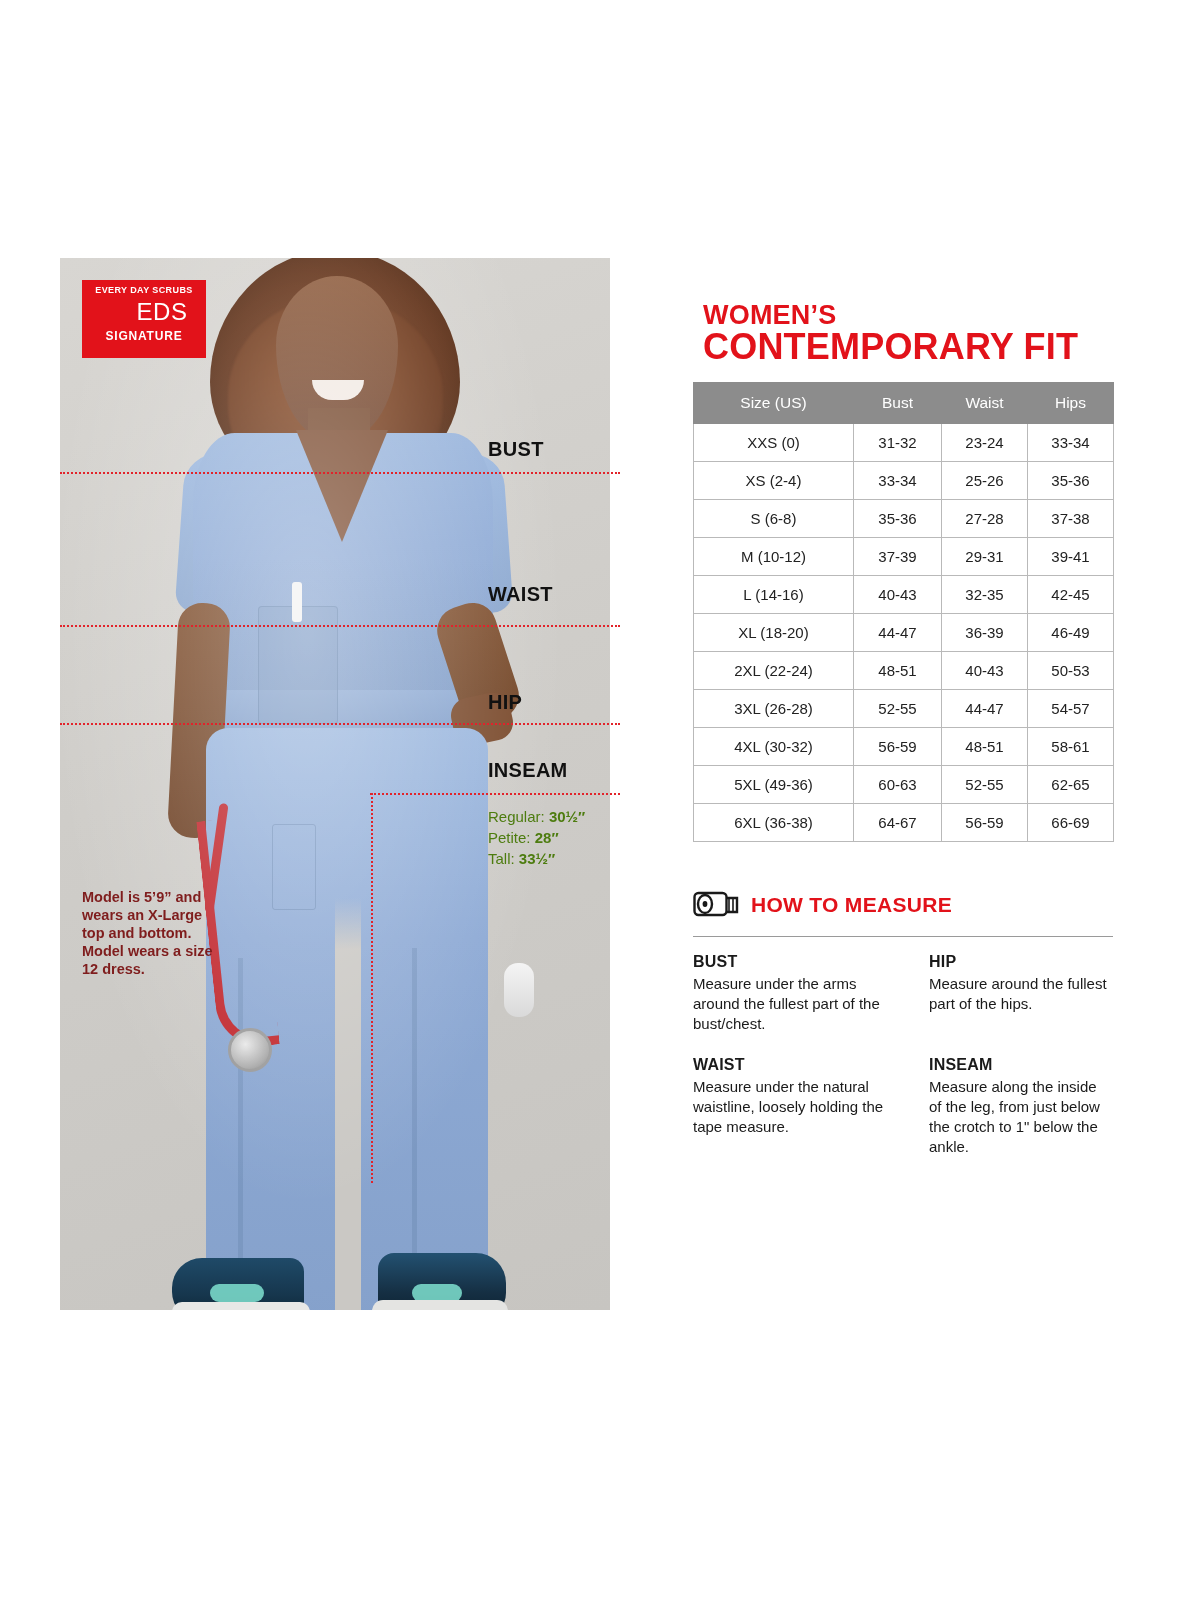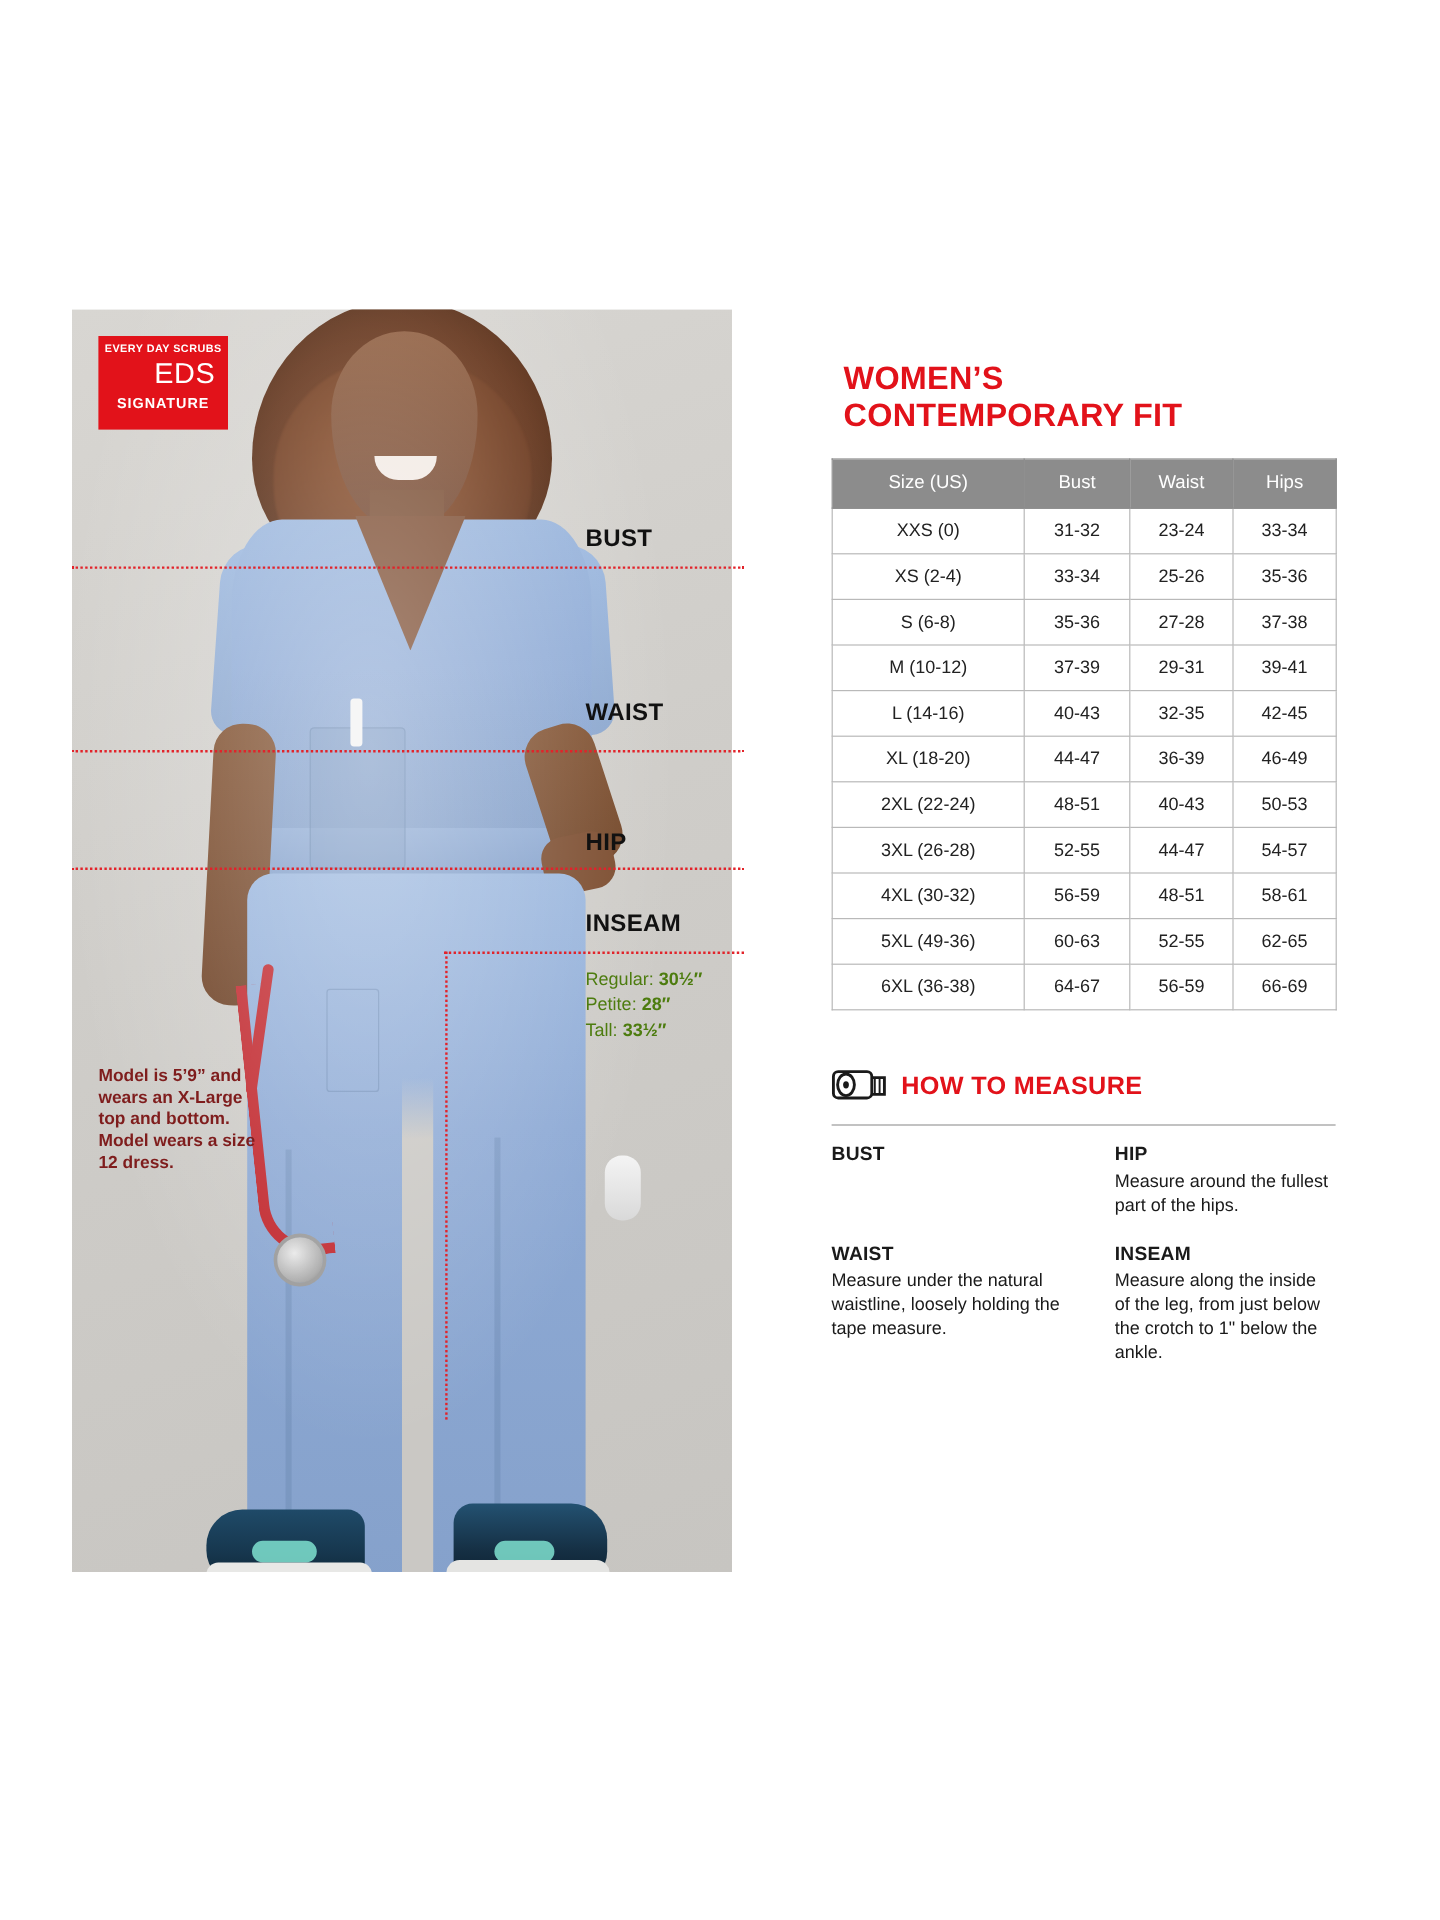--- a/index.html
+++ b/index.html
@@ -201,21 +201,21 @@
   .badge-clip {
     left: 444px; top: 705px; width: 30px; height: 54px;
     background: linear-gradient(180deg, #f4f4f4 0%, #d9d9d9 100%);
     border-radius: 14px;
   }
 
   
   .eds-logo {
     position: absolute;
     left: 22px; top: 22px;
-    width: 108px; height: 78px;
+    width: 124px; height: 78px;
     background: #e2121a;
     color: #ffffff;
     text-align: center;
     padding-top: 5px;
     z-index: 6;
   }
   .eds-tag {
     font-size: 9px; font-weight: bold; letter-spacing: .4px; line-height: 10px;
   }
   .eds-main {
@@ -273,21 +273,21 @@
     left: 693px; top: 300px;
     width: 420px;
   }
   .title {
     color: #e2121a;
     font-weight: bold;
     letter-spacing: .2px;
     margin-left: 10px;
   }
   .title .l1 { font-size: 27px; line-height: 31px; }
-  .title .l2 { font-size: 27px; line-height: 31px; }
+  .title .l2 { font-size: 36px; line-height: 31px; }
 
   table.size-table {
     margin-top: 20px;
     border-collapse: collapse;
     width: 420px;
     table-layout: fixed;
   }
   table.size-table th {
     background: #8c8c8c;
     color: #ffffff;
@@ -529,20 +529,21 @@
           <path d="M36 12 V26 M40 12 V26" stroke="#1a1a1a" stroke-width="1.6"></path>
         </svg>
       </span>
       <h2>HOW TO MEASURE</h2>
     </div>
     <div class="htm-rule"></div>
 
     <div class="defs">
       <div class="def">
         <h3>BUST</h3>
+        <p>Measure under the arms around the fullest part of the bust/chest.</p>
       </div>
       <div class="def">
         <h3>HIP</h3>
         <p>Measure around the fullest part of the hips.</p>
       </div>
       <div class="def">
         <h3>WAIST</h3>
         <p>Measure under the natural waistline, loosely holding the tape measure.</p>
       </div>
       <div class="def">

